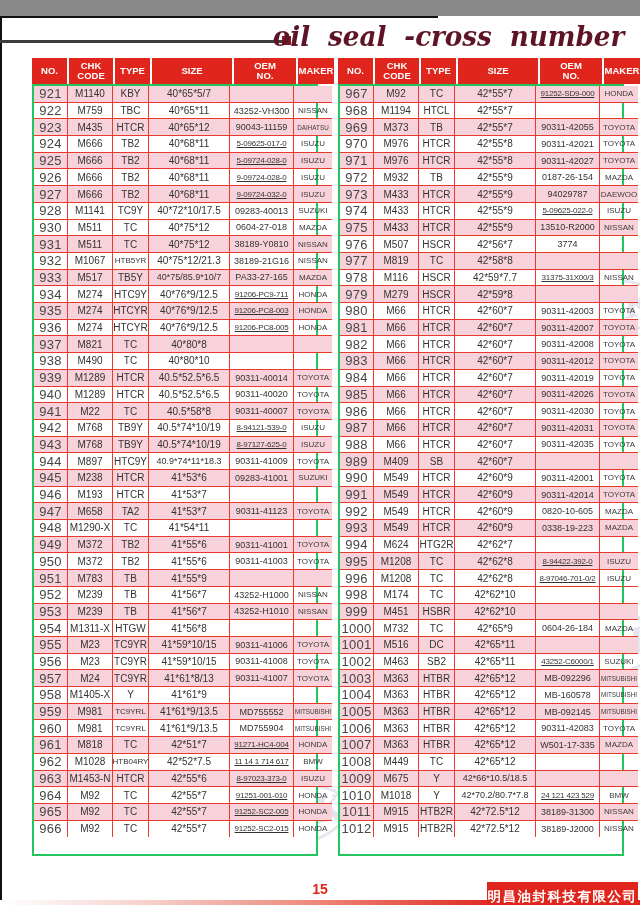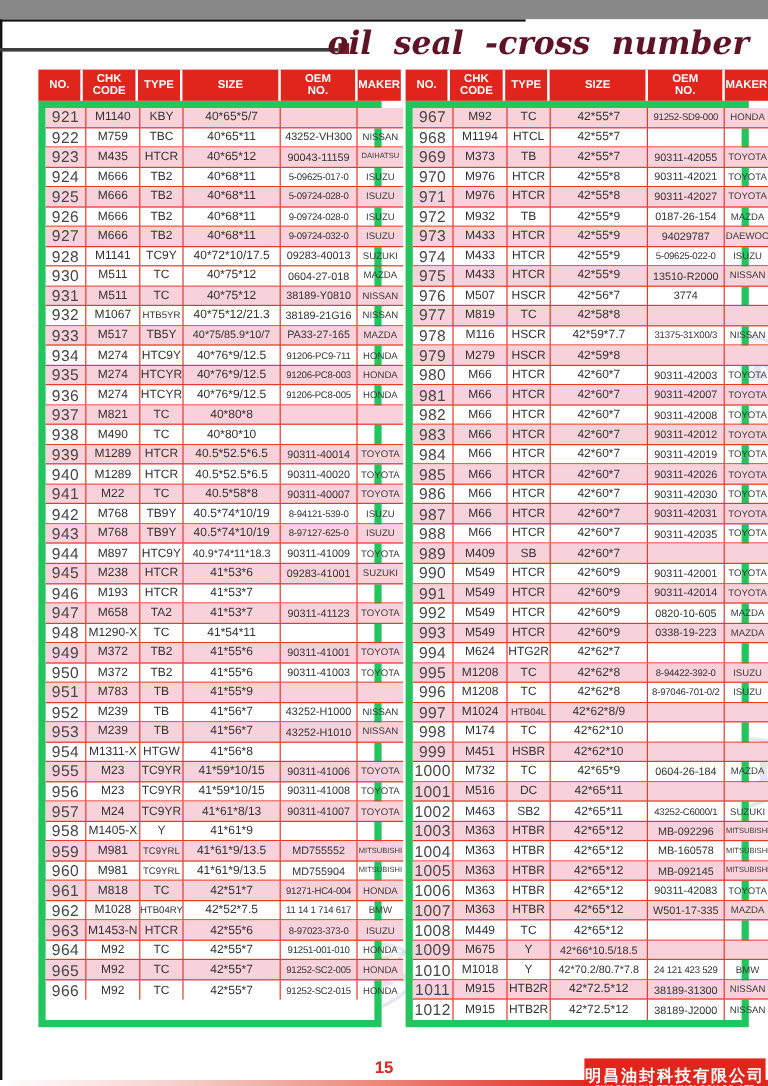--- a/index.html
+++ b/index.html
@@ -40,37 +40,37 @@
   #right-table{left:322px;}
   .thead{display:grid; grid-template-columns:35px 46px 37px 82px 64px 38px; height:26px; background:#fff;}
   .th{
     background:#e0251c; color:#fff; font-weight:bold; font-size:9.5px;
     display:flex; align-items:center; justify-content:center; text-align:center;
     line-height:1.02; border-left:2px solid #fff;
   }
   .th:first-child{border-left:none;}
   .tbody{
     display:grid; grid-template-rows:repeat(46,1fr); height:772px;
-    border:6px solid #22c55e; background:#fff;
+    border:2px solid #22c55e; background:#fff;
   }
   .tr{display:grid; grid-template-columns:34px 45px 36px 81px 64px 38px;}
   .tr.pink{background:#f8d2da;}
   .td{
     border-right:1px solid #e8392a; border-bottom:1px solid #e8392a;
     display:flex; align-items:center; justify-content:center;
     font-size:10px; color:#333; white-space:nowrap; overflow:hidden;
   }
   .td:last-child{border-right:none;}
   .tr:last-child .td{border-bottom:none;}
   .td.c0{font-size:13px; color:#464646; letter-spacing:0.3px;}
   .td.c4{font-size:9px;}
   .td.c5{font-size:8px; color:#3a3a3a;}
   .td.c2.sm{font-size:8px;}
   .td.c3.sm{font-size:9px;}
-  .td.c4.sm{font-size:8px; letter-spacing:-0.2px;}
+  .td.c4.sm{font-size:8px; letter-spacing:-0.2px;text-decoration:underline;}
   .td.c5.xs{font-size:6.3px; letter-spacing:0;}
 
   
   .page-number{
     position:absolute; left:0; top:865px; width:640px; text-align:center;
     color:#e0251c; font-size:14px; font-weight:bold;
   }
   .footer-bar{
     position:absolute; left:0; top:884px; width:640px; height:13px;
     background:linear-gradient(90deg,#ffffff 0%,#f6d3ce 22%,#ec8577 50%,#e0251c 78%,#e0251c 100%);
@@ -743,28 +743,20 @@
           <div class="td c5">ISUZU</div>
         </div>
         <div class="tr white">
           <div class="td c0">996</div>
           <div class="td c1">M1208</div>
           <div class="td c2">TC</div>
           <div class="td c3">42*62*8</div>
           <div class="td c4 sm">8-97046-701-0/2</div>
           <div class="td c5">ISUZU</div>
         </div>
-        <div class="tr pink">
-          <div class="td c0">997</div>
-          <div class="td c1">M1024</div>
-          <div class="td c2 sm">HTB04L</div>
-          <div class="td c3">42*62*8/9</div>
-          <div class="td c4"></div>
-          <div class="td c5"></div>
-        </div>
         <div class="tr white">
           <div class="td c0">998</div>
           <div class="td c1">M174</div>
           <div class="td c2">TC</div>
           <div class="td c3">42*62*10</div>
           <div class="td c4"></div>
           <div class="td c5"></div>
         </div>
         <div class="tr pink">
           <div class="td c0">999</div>

